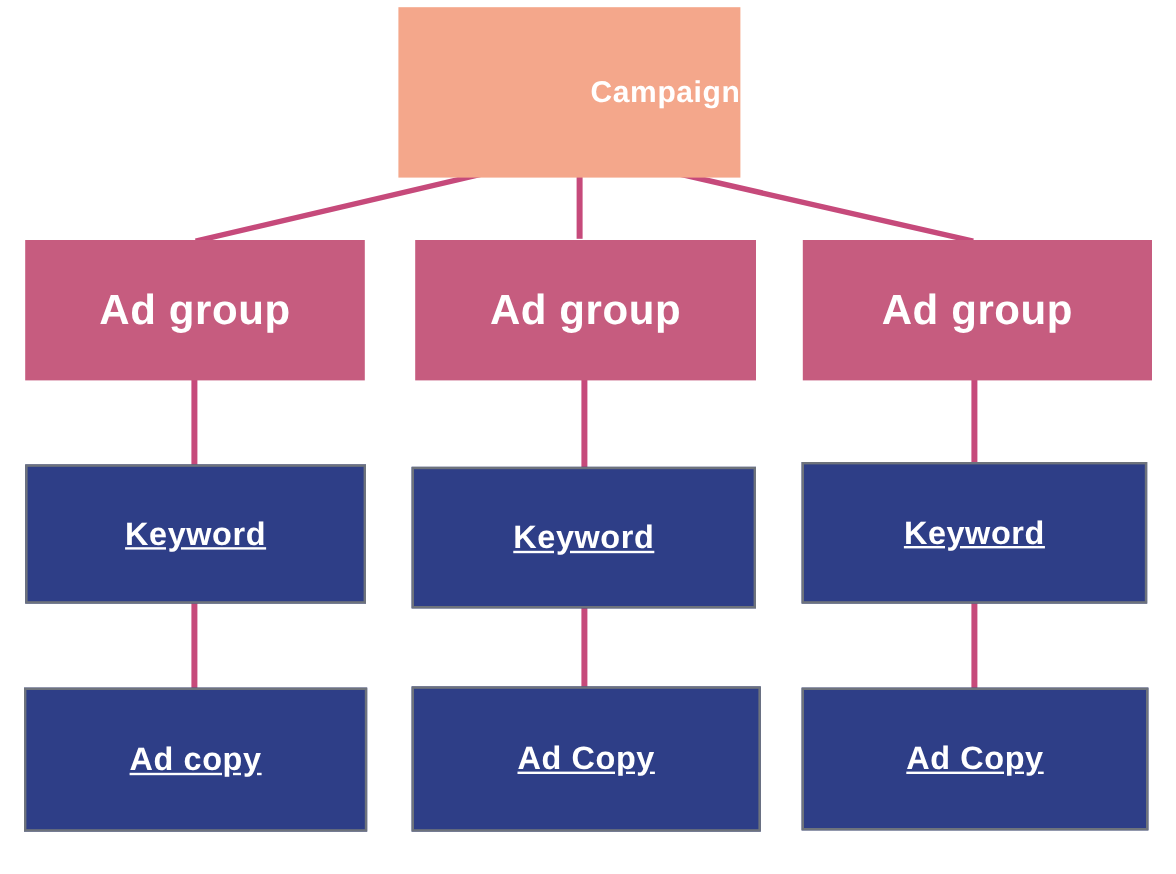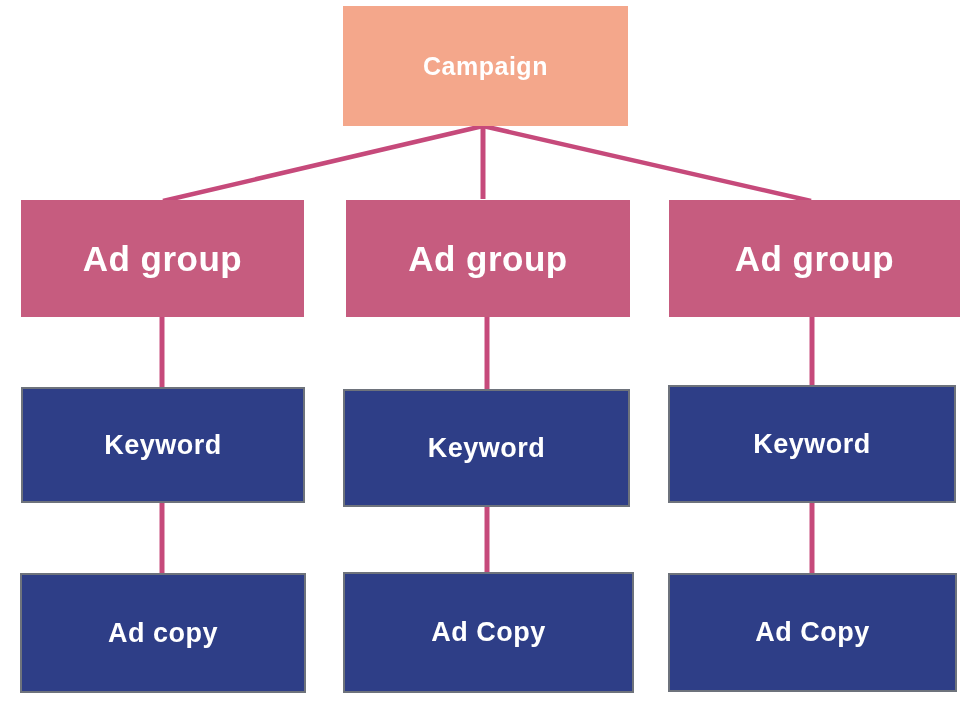--- a/index.html
+++ b/index.html
@@ -36,20 +36,21 @@
   }
   .node.adgroup {
     background: var(--ad_group_bg);
     font-size: 35px;
   }
   .node.bluebox {
     background: var(--blue_bg);
     border: 2px solid var(--blue_box_border);
     box-sizing: border-box;
     font-size: 27px;
+    text-decoration: underline;
   }
 </style>
 </head>
 <body>
 
 <div class="page">
 
   <svg class="connectors" width="980" height="728" aria-hidden="true">
     <line class="connector fan" x1="483" y1="126" x2="163" y2="201"></line>
     <line class="connector v" x1="483" y1="126" x2="483" y2="199"></line>
@@ -57,21 +58,21 @@
 
     <line class="connector v" x1="162" y1="315" x2="162" y2="390"></line>
     <line class="connector v" x1="487" y1="315" x2="487" y2="392"></line>
     <line class="connector v" x1="812" y1="315" x2="812" y2="388"></line>
 
     <line class="connector v" x1="162" y1="501" x2="162" y2="576"></line>
     <line class="connector v" x1="487" y1="505" x2="487" y2="575"></line>
     <line class="connector v" x1="812" y1="501" x2="812" y2="576"></line>
   </svg>
 
-  <div class="node campaign" style="left:343px; top:6px; width:285px; height:120px;">
+  <div class="node campaign" style="left:332px; top:6px; width:285px; height:142px;justify-content:flex-end;">
     <span>Campaign</span>
   </div>
 
   <div class="node adgroup" style="left:21px; top:200px; width:283px; height:117px;">
     <span>Ad group</span>
   </div>
   <div class="node adgroup" style="left:346px; top:200px; width:284px; height:117px;">
     <span>Ad group</span>
   </div>
   <div class="node adgroup" style="left:669px; top:200px; width:291px; height:117px;">

